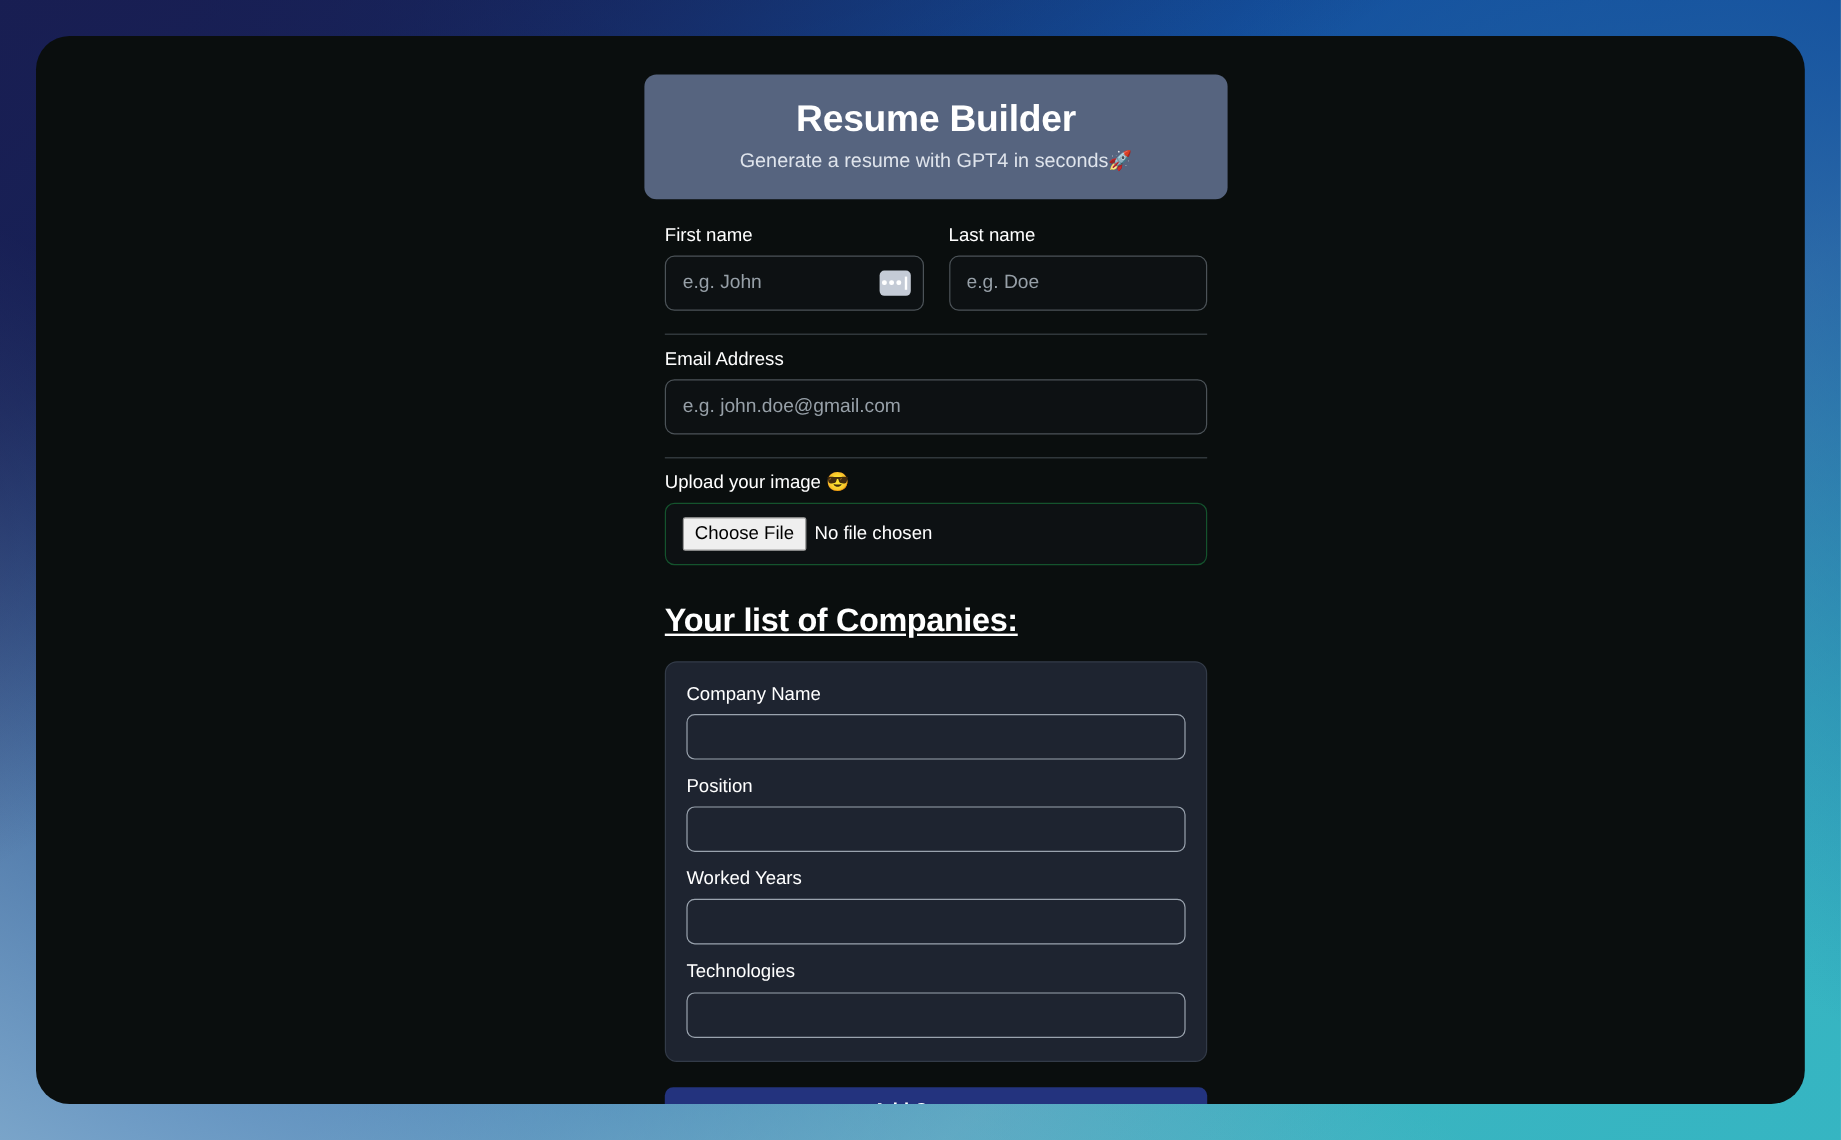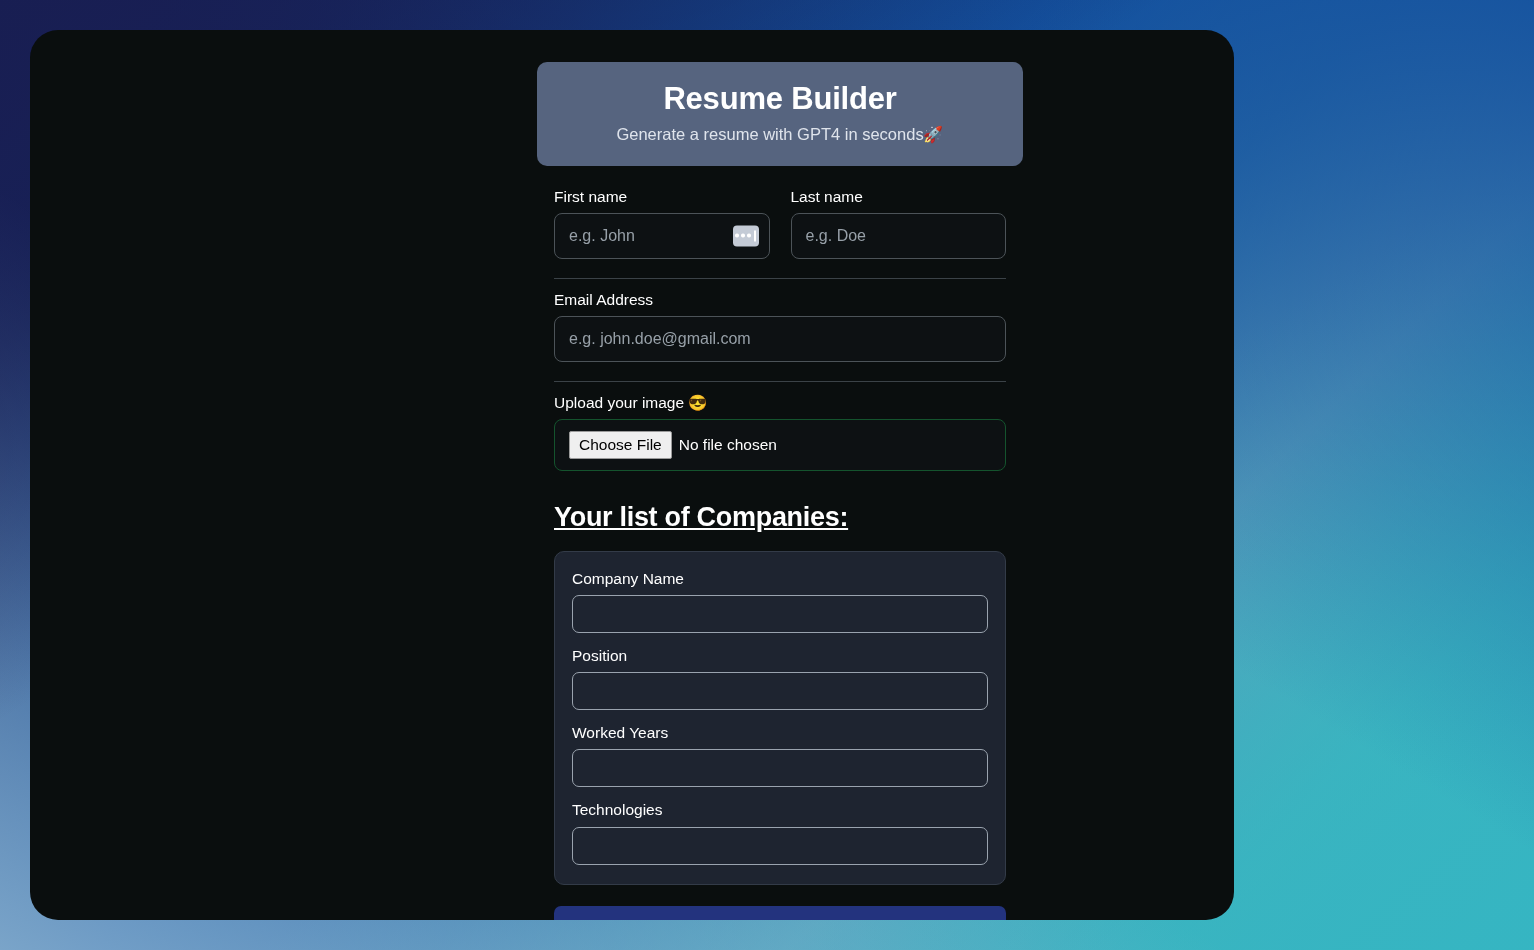--- a/index.html
+++ b/index.html
@@ -35,21 +35,21 @@
       linear-gradient(to bottom left, rgba(19,80,158,0.9) 0%, rgba(19,80,158,0) 45%),
       linear-gradient(to top right, rgba(140,180,210,0.85) 0%, rgba(140,180,210,0) 40%),
       linear-gradient(to top left, rgba(54,181,194,0.9) 0%, rgba(54,181,194,0) 42%);
     pointer-events: none;
   }
 
   .app-panel {
     position: absolute;
     left: 30px;
     top: 30px;
-    width: 1204px;
+    width: 1474px;
     height: 890px;
     background: #0a0e0e;
     border-radius: 28px;
     overflow: hidden;
   }
 
   .form-column {
     position: absolute;
     left: 507px;          
     top: 32px;

